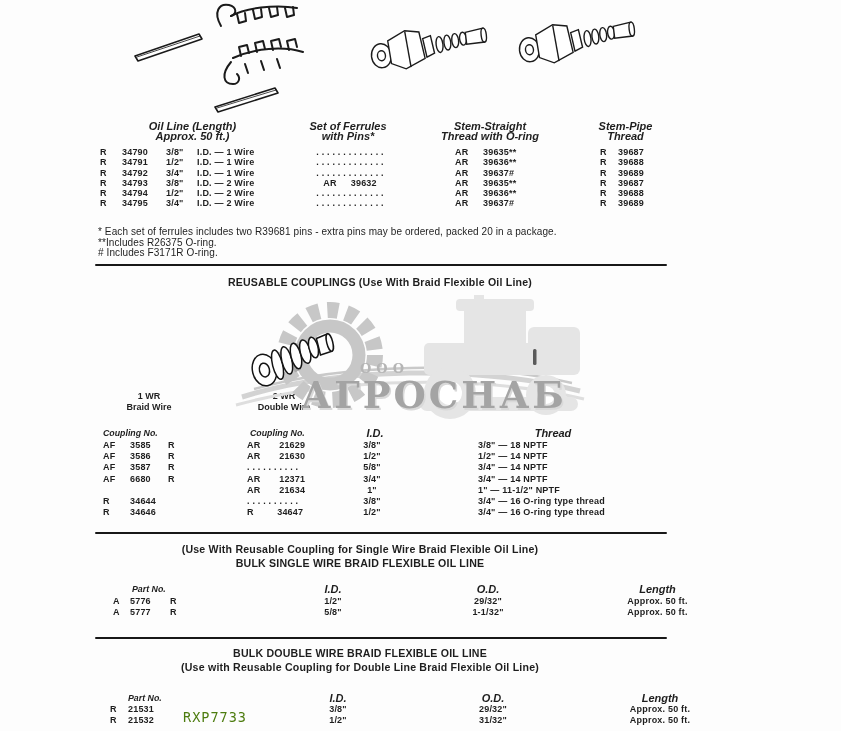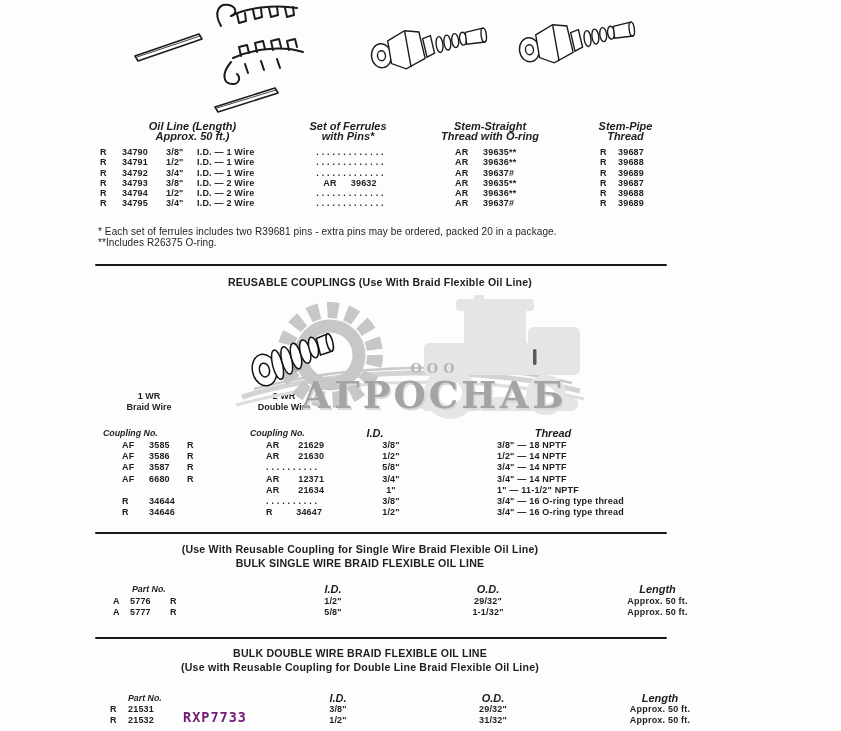--- a/index.html
+++ b/index.html
@@ -27,21 +27,21 @@
   .footnotes{left:98px;top:227px;font-size:10px;line-height:10.6px;font-weight:500;letter-spacing:.1px;}
 
   
   .wrlabel{position:absolute;width:112px;text-align:center;font-size:9px;font-weight:700;line-height:10.5px;top:391px;}
   #label-1wr{left:93px;}
   #label-2wr{left:228px;}
   #t2h1{left:103px;top:428px;}
   #t2h2{left:250px;top:428px;}
   #t2h3{left:345px;width:60px;top:428px;}
   #t2h4{left:478px;width:150px;top:428px;}
-  .t2{left:103px;top:440px;margin-left:19px;}
+  .t2{left:103px;top:440px;}
   .t2 .row{display:flex;height:11.2px;line-height:11.2px;white-space:pre;}
   .d-p{width:27px;}.d-n{width:38px;}.d-s{width:79px;}
   .d-c2{width:95px;}
   .d-id{width:60px;text-align:center;}
   .g3{width:76px;}
 
   
   #t3h1{left:132px;top:584px;}
   #t3h2{left:303px;width:60px;top:584px;}
   #t3h3{left:448px;width:80px;top:584px;}
@@ -59,24 +59,24 @@
   #t4h3{left:453px;width:80px;top:693px;}
   #t4h4{left:605px;width:110px;top:693px;}
   .t4{left:110px;top:704px;}
   .t4 .row{display:flex;height:11px;line-height:11px;white-space:pre;}
   .f-p{width:18px;}.f-n{width:45px;}
   .g7{width:135px;}.f-id{width:60px;text-align:center;}
   .g8{width:85px;}.f-od{width:80px;text-align:center;}
   .g9{width:72px;}.f-len{width:110px;text-align:center;}
 
   #stamp{left:183px;top:709px;font-family:"DejaVu Sans Mono",monospace;font-size:13.5px;
-         font-weight:700;letter-spacing:1px;color:#701a75;}
-
-  
-  #wm-ooo{left:360px;top:361px;width:150px;text-align:center;font-family:"DejaVu Serif",serif;
+         font-weight:400;letter-spacing:1px;color:#4d7c0f;}
+
+  
+  #wm-ooo{left:360px;top:361px;width:150px;text-align:left;font-family:"DejaVu Serif",serif;
           font-size:13px;font-weight:700;color:#b5b5b5;letter-spacing:5px;}
   #wm-name{left:258px;top:376px;width:352px;text-align:center;font-family:"DejaVu Serif",serif;
            font-size:37px;line-height:39px;font-weight:700;color:#a4a4a4;letter-spacing:3px;
            text-shadow:1.5px 1.5px 0 #d9d9d9;}
 </style>
 </head>
 <body>
 
 <div class="page">
 
@@ -172,20 +172,21 @@
       <span class="c-p">R</span><span class="c-n">34794</span><span class="c-s">1/2"</span><span class="c-d">I.D. — 2 Wire</span><span class="c-f">. . . . . . . . . . . . .</span><span class="g1"></span><span class="c-sp">AR</span><span class="c-sn">39636**</span><span class="g2"></span><span class="c-pp">R</span><span class="c-pn">39688</span>
     </div>
     <div class="row">
       <span class="c-p">R</span><span class="c-n">34795</span><span class="c-s">3/4"</span><span class="c-d">I.D. — 2 Wire</span><span class="c-f">. . . . . . . . . . . . .</span><span class="g1"></span><span class="c-sp">AR</span><span class="c-sn">39637#</span><span class="g2"></span><span class="c-pp">R</span><span class="c-pn">39689</span>
     </div>
   </div>
 
   <div class="abs footnotes">
     <div>* Each set of ferrules includes two R39681 pins - extra pins may be ordered, packed 20 in a package.</div>
     <div>**Includes R26375 O-ring.</div>
+    <div># Includes F3171R O-ring.</div>
   </div>
 
   <div class="rule" id="rule1" style="top:264px;"></div>
 
   <div class="secttl" style="left:95px;width:570px;top:276px;">REUSABLE COUPLINGS (Use With Braid Flexible Oil Line)</div>
 
   <div class="wrlabel" id="label-1wr">
     <div>1 WR</div>
     <div>Braid Wire</div>
   </div>

